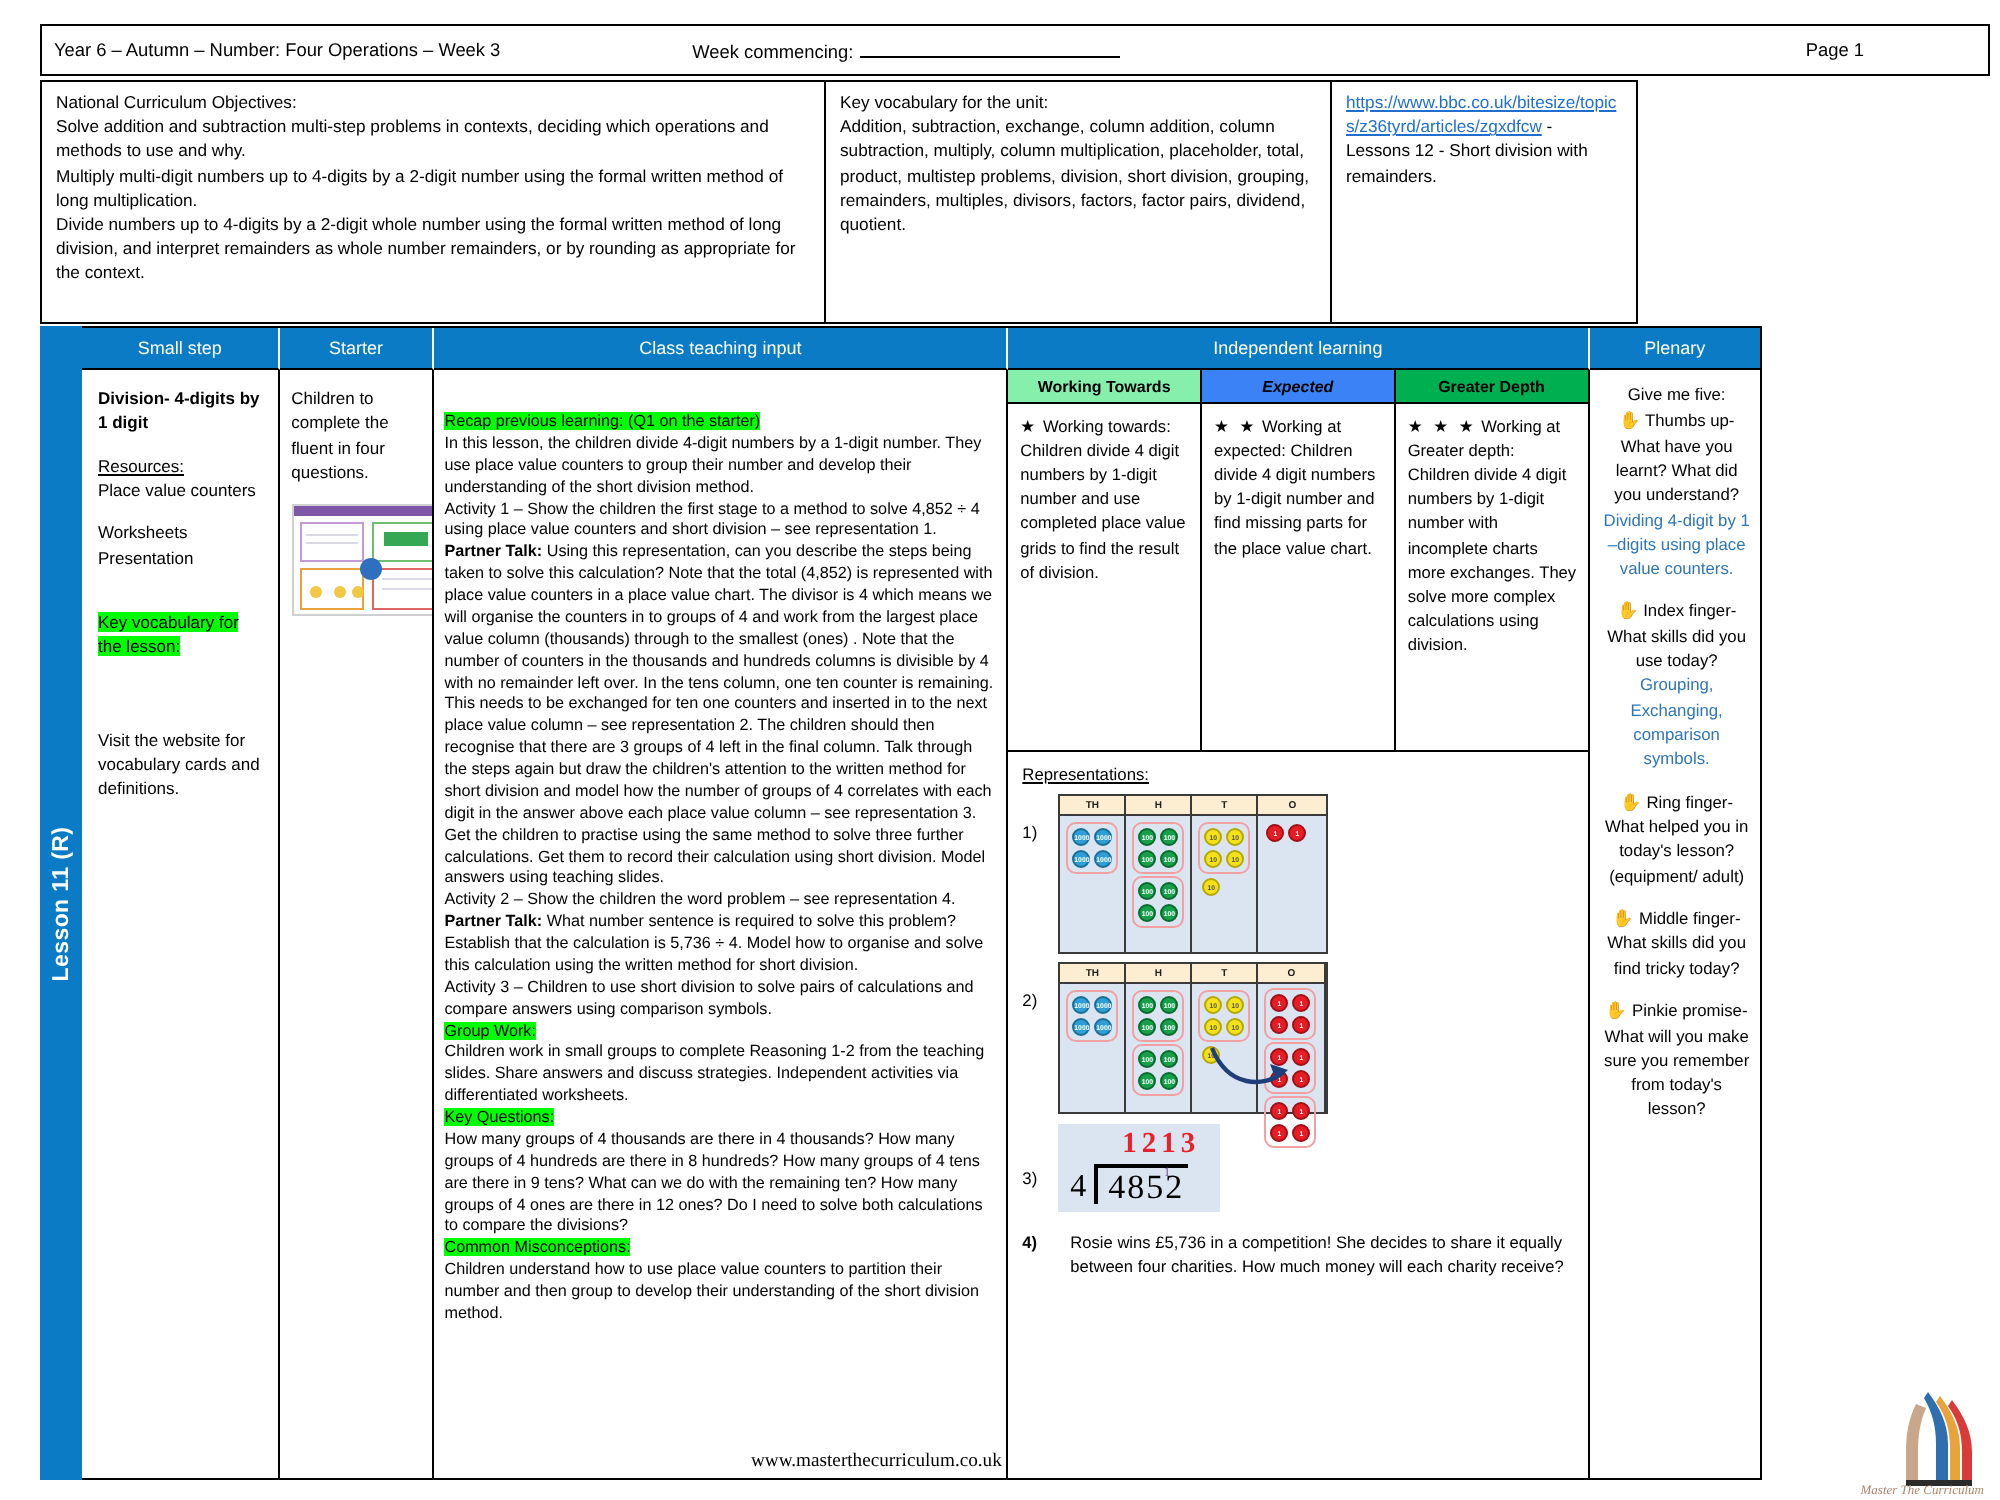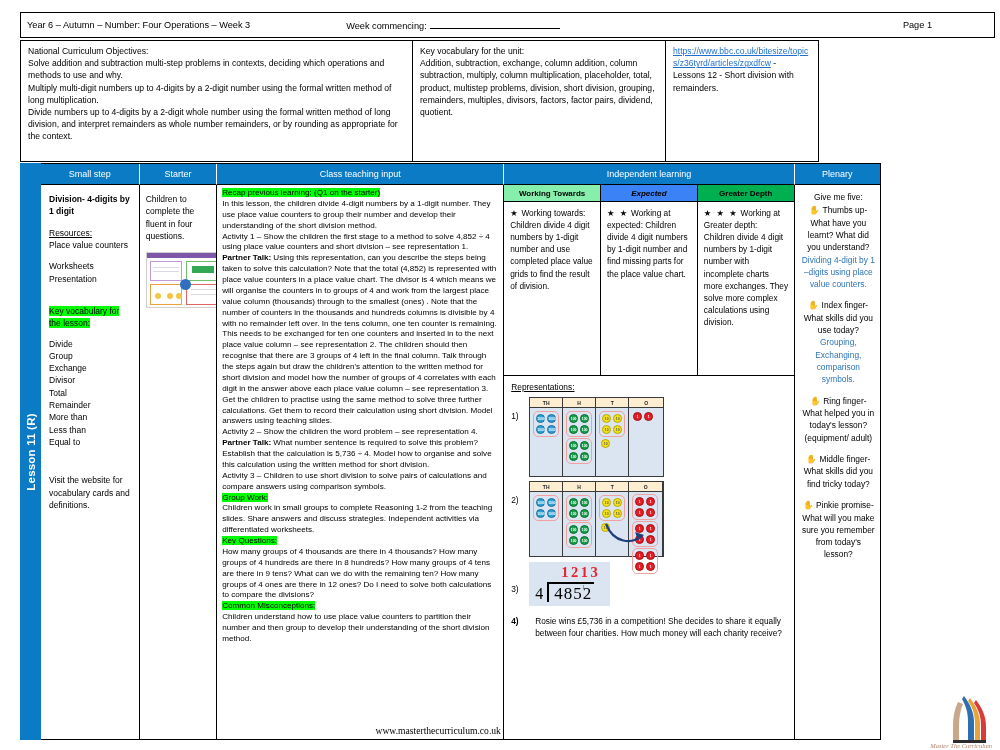--- a/index.html
+++ b/index.html
@@ -144,21 +144,21 @@
   .si-b2 { left:39px; top:8px; width:34px; height:20px; border-color:#6fbf6f; }
   .si-b3 { left:3px; top:31px; width:32px; height:21px; border-color:#e8a33d; }
   .si-b4 { left:39px; top:31px; width:34px; height:21px; border-color:#e06666; }
   .si-grn { position:absolute; left:45px; top:13px; width:22px; height:7px; background:#34a853; }
   .si-circ { position:absolute; left:33px; top:26px; width:11px; height:11px; border-radius:50%; background:#2f6fbf; }
   .si-dot { position:absolute; width:6px; height:6px; border-radius:50%; background:#f2c744; }
   .si-line { position:absolute; background:#d9d9e8; height:1px; }
 
   
   .classinput {
-    padding: 3px 5px 2px 5px;
+    padding: 21px 5px 2px 5px;
     font-size: 8.1px;
     line-height: 1.345;
     text-align: left;
   }
   .classinput p { margin: 0; }
   .classinput b { font-weight: bold; }
   .ci-foot {
     position: absolute;
     bottom: 3px; left: 0; right: 0;
     text-align: center;
@@ -354,31 +354,20 @@
         <div class="smallstep">
           <div class="ss-title">Division- 4-digits by 1 digit</div>
           <div class="ss-sub">Resources:</div>
           <div>Place value counters</div>
           <div class="ss-gap"></div>
           <div>Worksheets</div>
           <div>Presentation</div>
           <div class="ss-gap" style="height:20px;"></div>
           <div><span class="ss-vocab-head">Key vocabulary for the lesson:</span></div>
           <div class="ss-gap" style="height:8px;"></div>
-          <div id="vocabList">
-              <div>Divide</div>
-              <div>Group</div>
-              <div>Exchange</div>
-              <div>Divisor</div>
-              <div>Total</div>
-              <div>Remainder</div>
-              <div>More than</div>
-              <div>Less than</div>
-              <div>Equal to</div>
-            </div>
           <div class="ss-gap" style="height:26px;"></div>
           <div>Visit the website for vocabulary cards and definitions.</div>
         </div>
       </div>
 
       <div class="bcol w-start">
         <div class="starter">
           <div>Children to complete the fluent in four questions.</div>
           <div class="starter-img">
             <div class="si-bar"></div>

